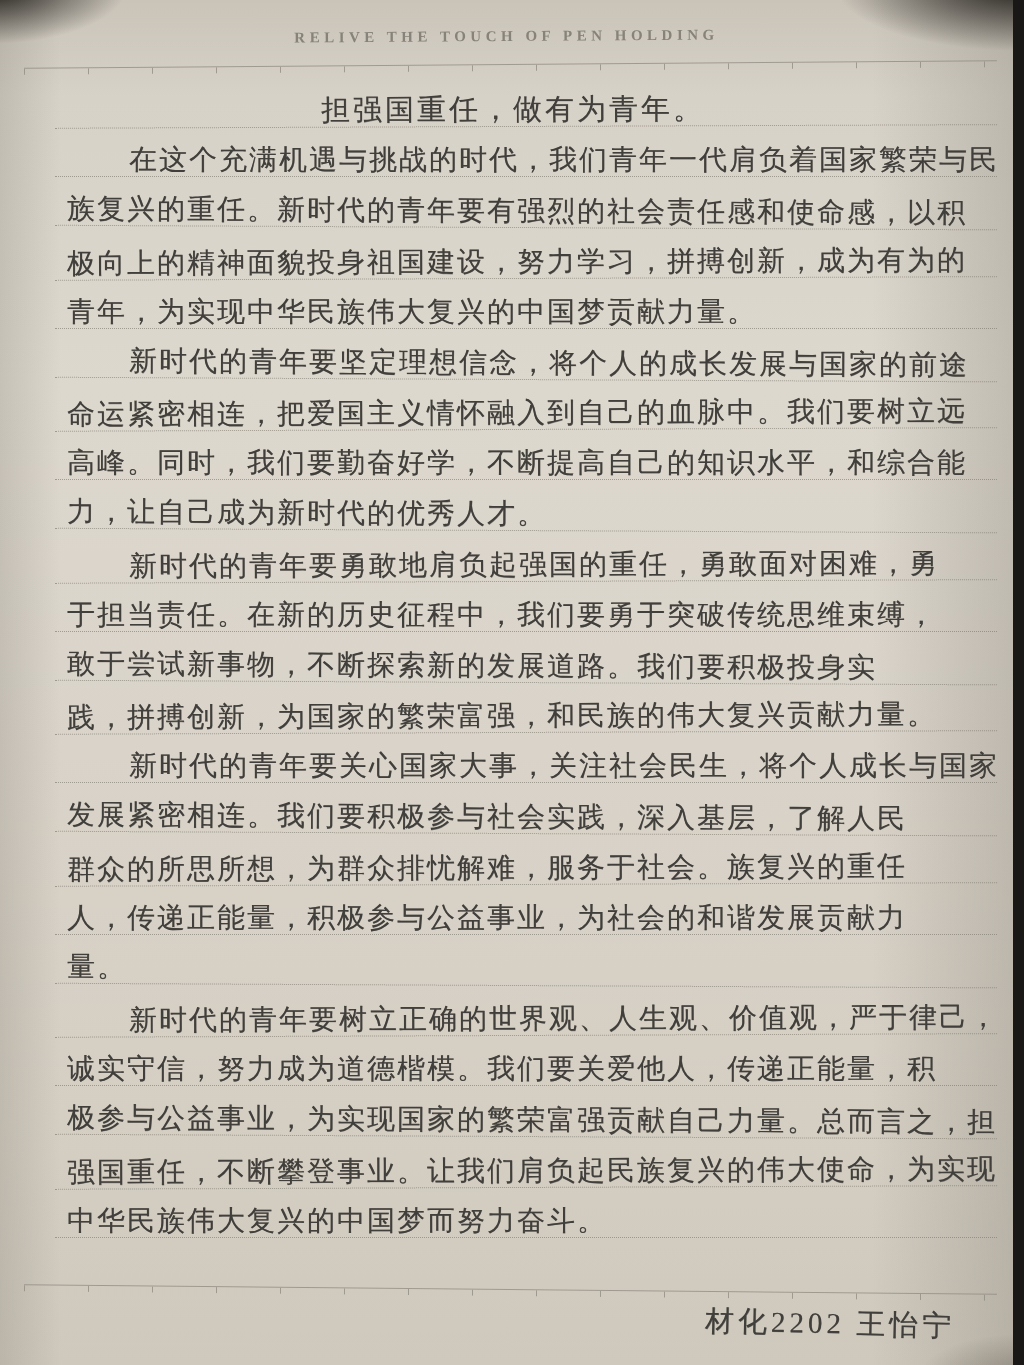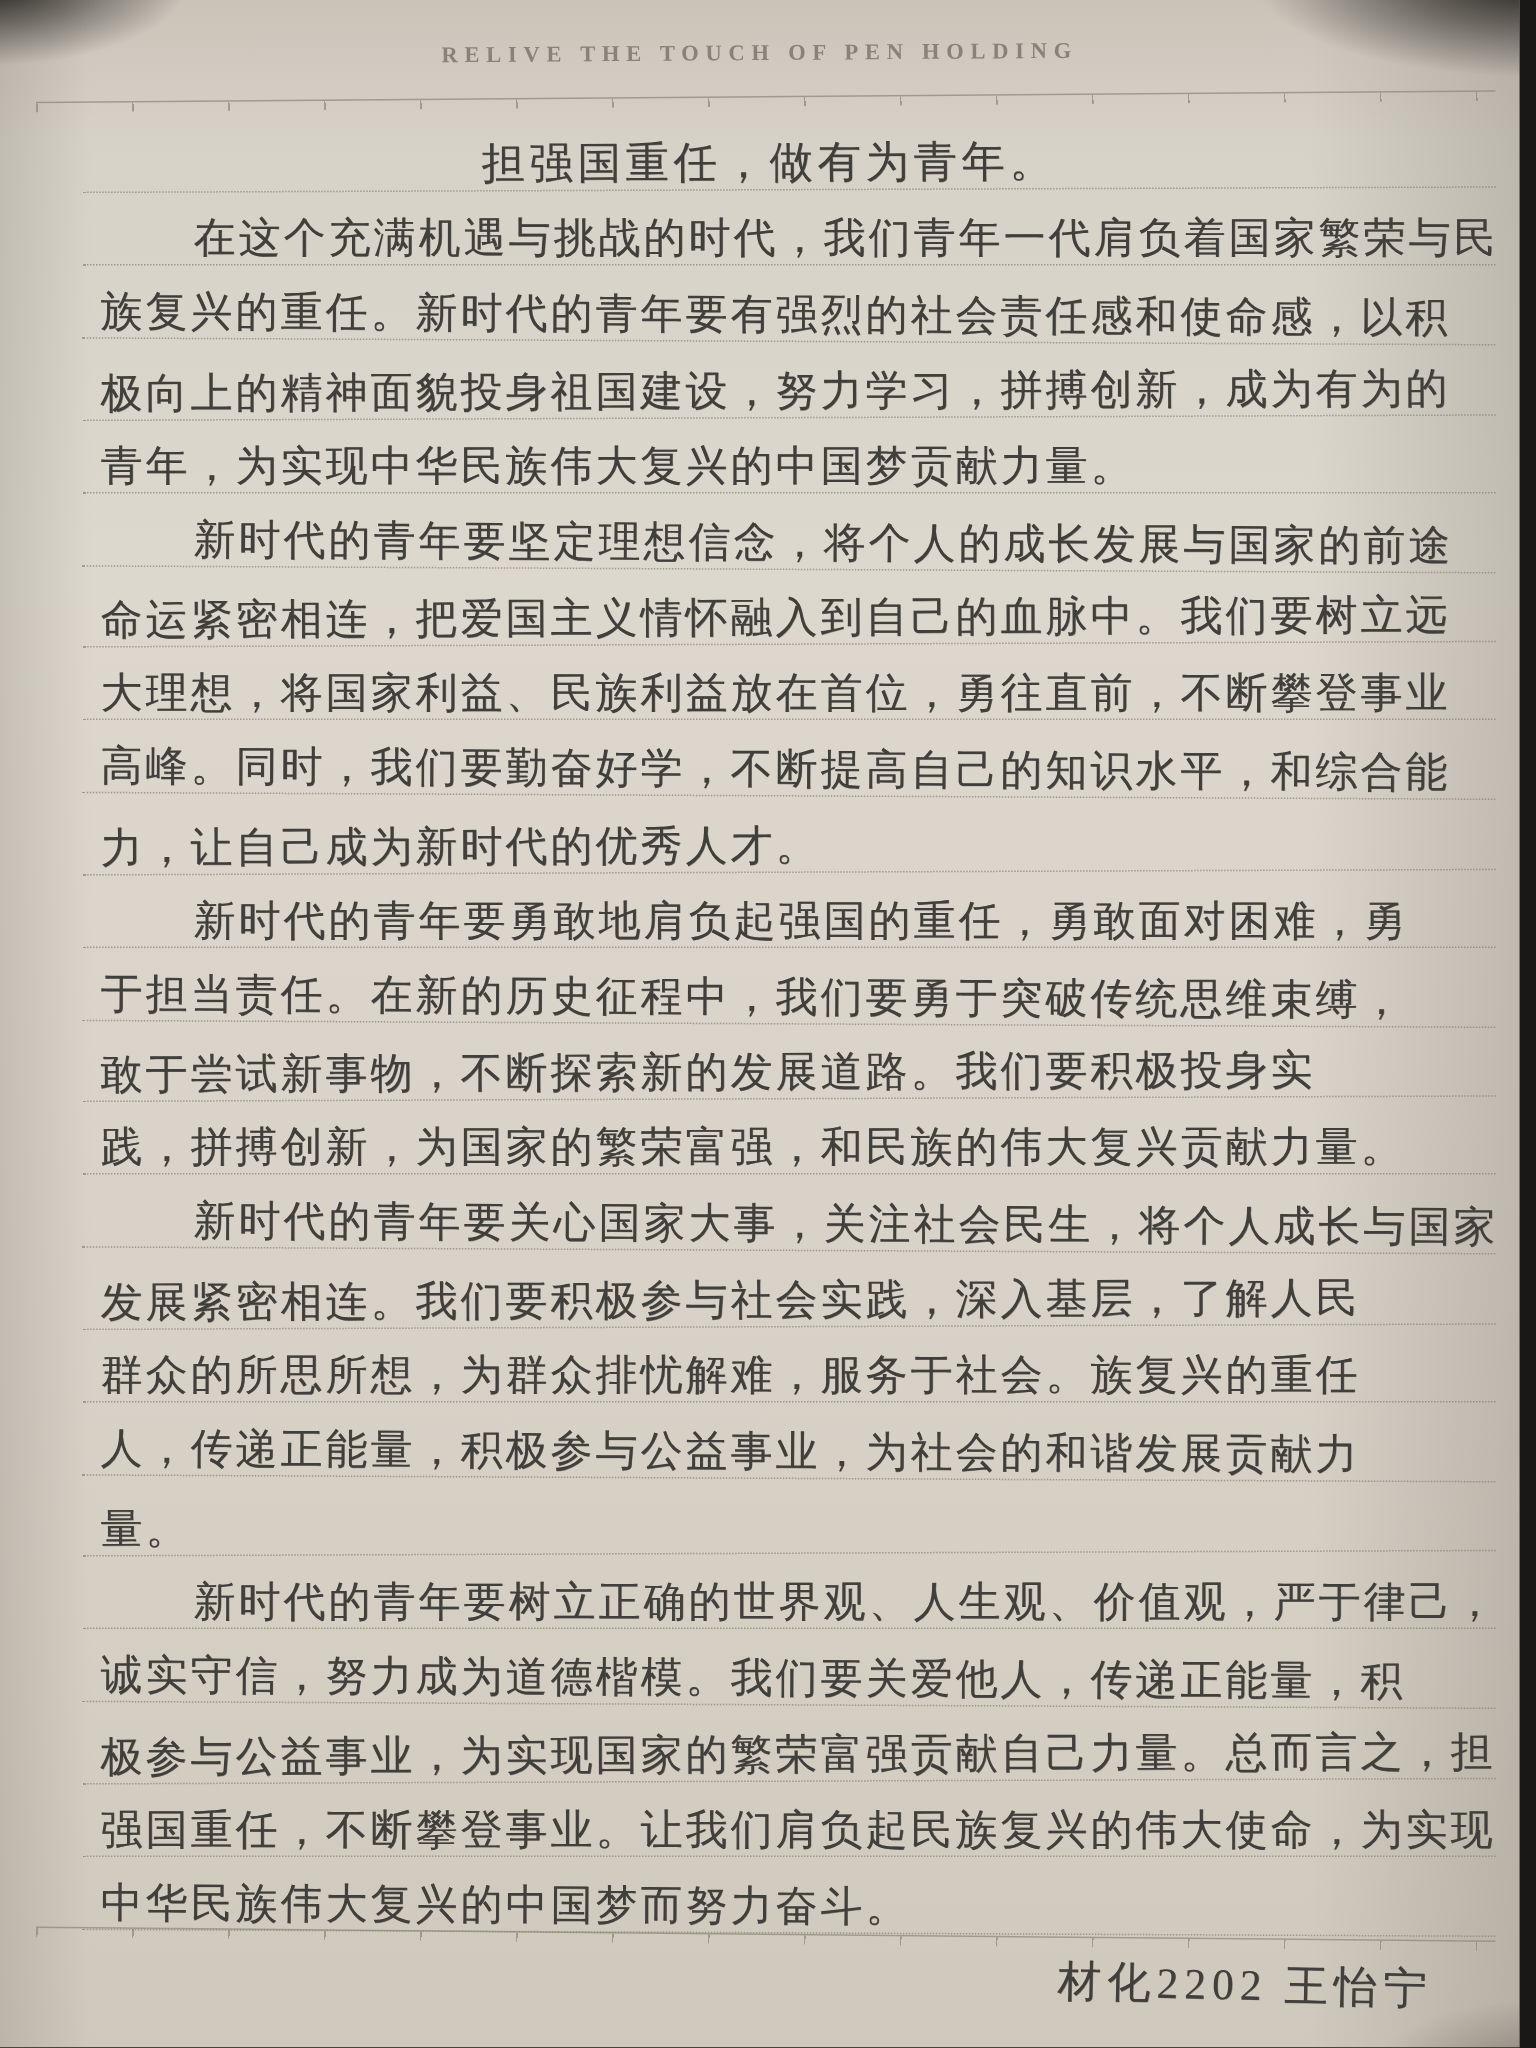--- a/index.html
+++ b/index.html
@@ -112,23 +112,20 @@
       <div class="row normal">
     <span class="hand">青年，为实现中华民族伟大复兴的中国梦贡献力量。</span>
   </div>
       <div class="row indent">
     <span class="hand">新时代的青年要坚定理想信念，将个人的成长发展与国家的前途</span>
   </div>
       <div class="row normal">
     <span class="hand">命运紧密相连，把爱国主义情怀融入到自己的血脉中。我们要树立远</span>
   </div>
       <div class="row normal">
-    <span class="hand">大理想，将国家利益、民族利益放在首位，勇往直前，不断攀登事业</span>
-  </div>
-      <div class="row normal">
     <span class="hand">高峰。同时，我们要勤奋好学，不断提高自己的知识水平，和综合能</span>
   </div>
       <div class="row normal">
     <span class="hand">力，让自己成为新时代的优秀人才。</span>
   </div>
       <div class="row indent">
     <span class="hand">新时代的青年要勇敢地肩负起强国的重任，勇敢面对困难，勇</span>
   </div>
       <div class="row normal">
     <span class="hand">于担当责任。在新的历史征程中，我们要勇于突破传统思维束缚，</span>

